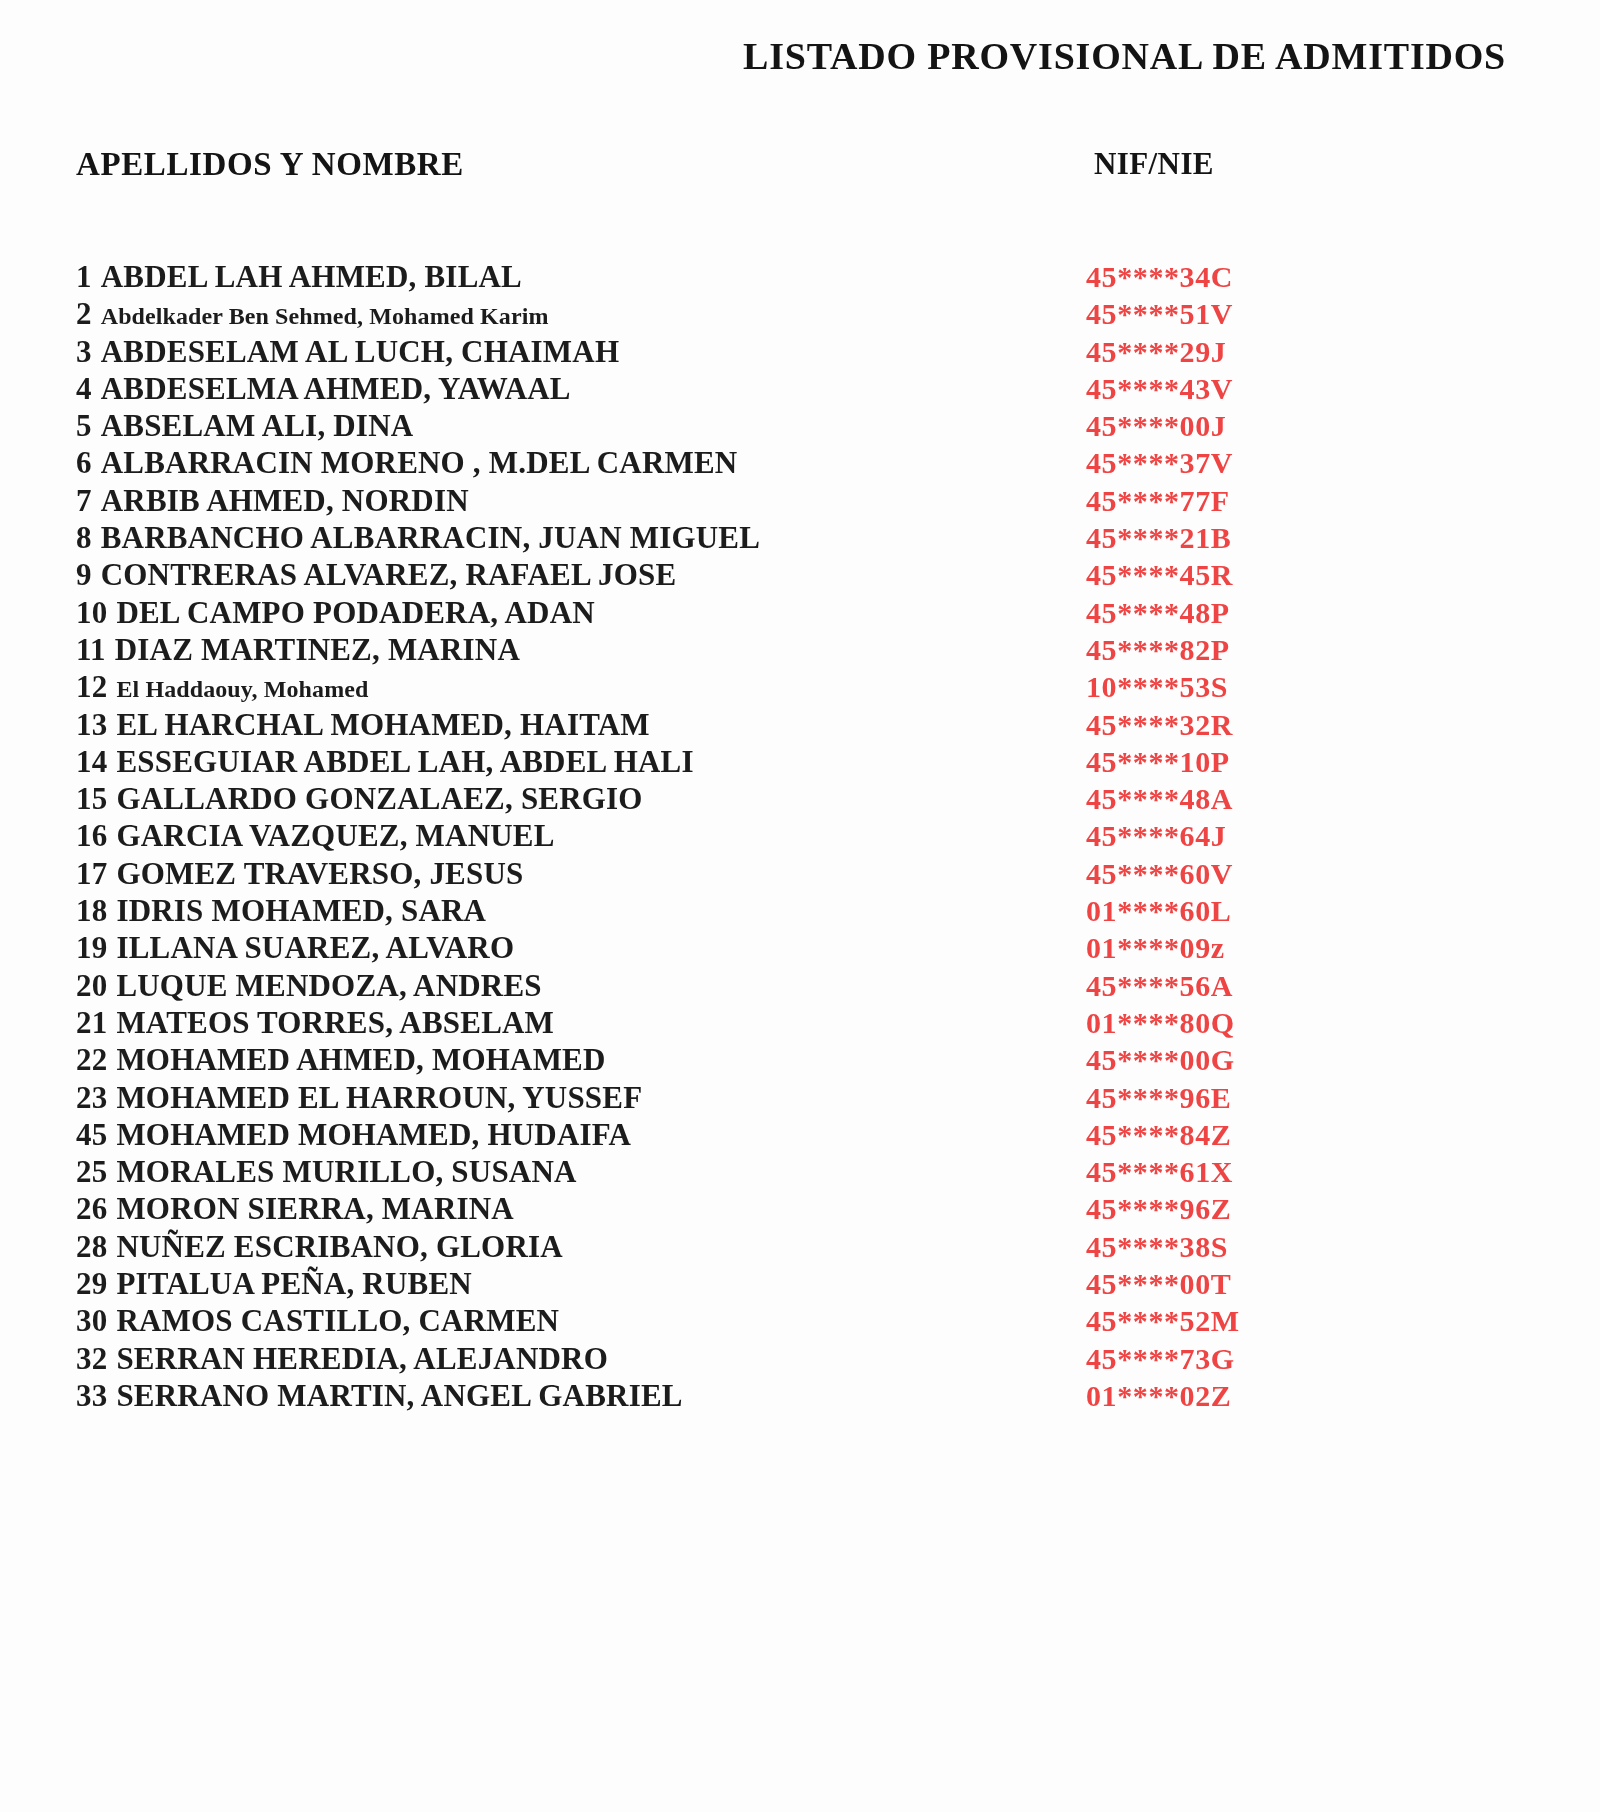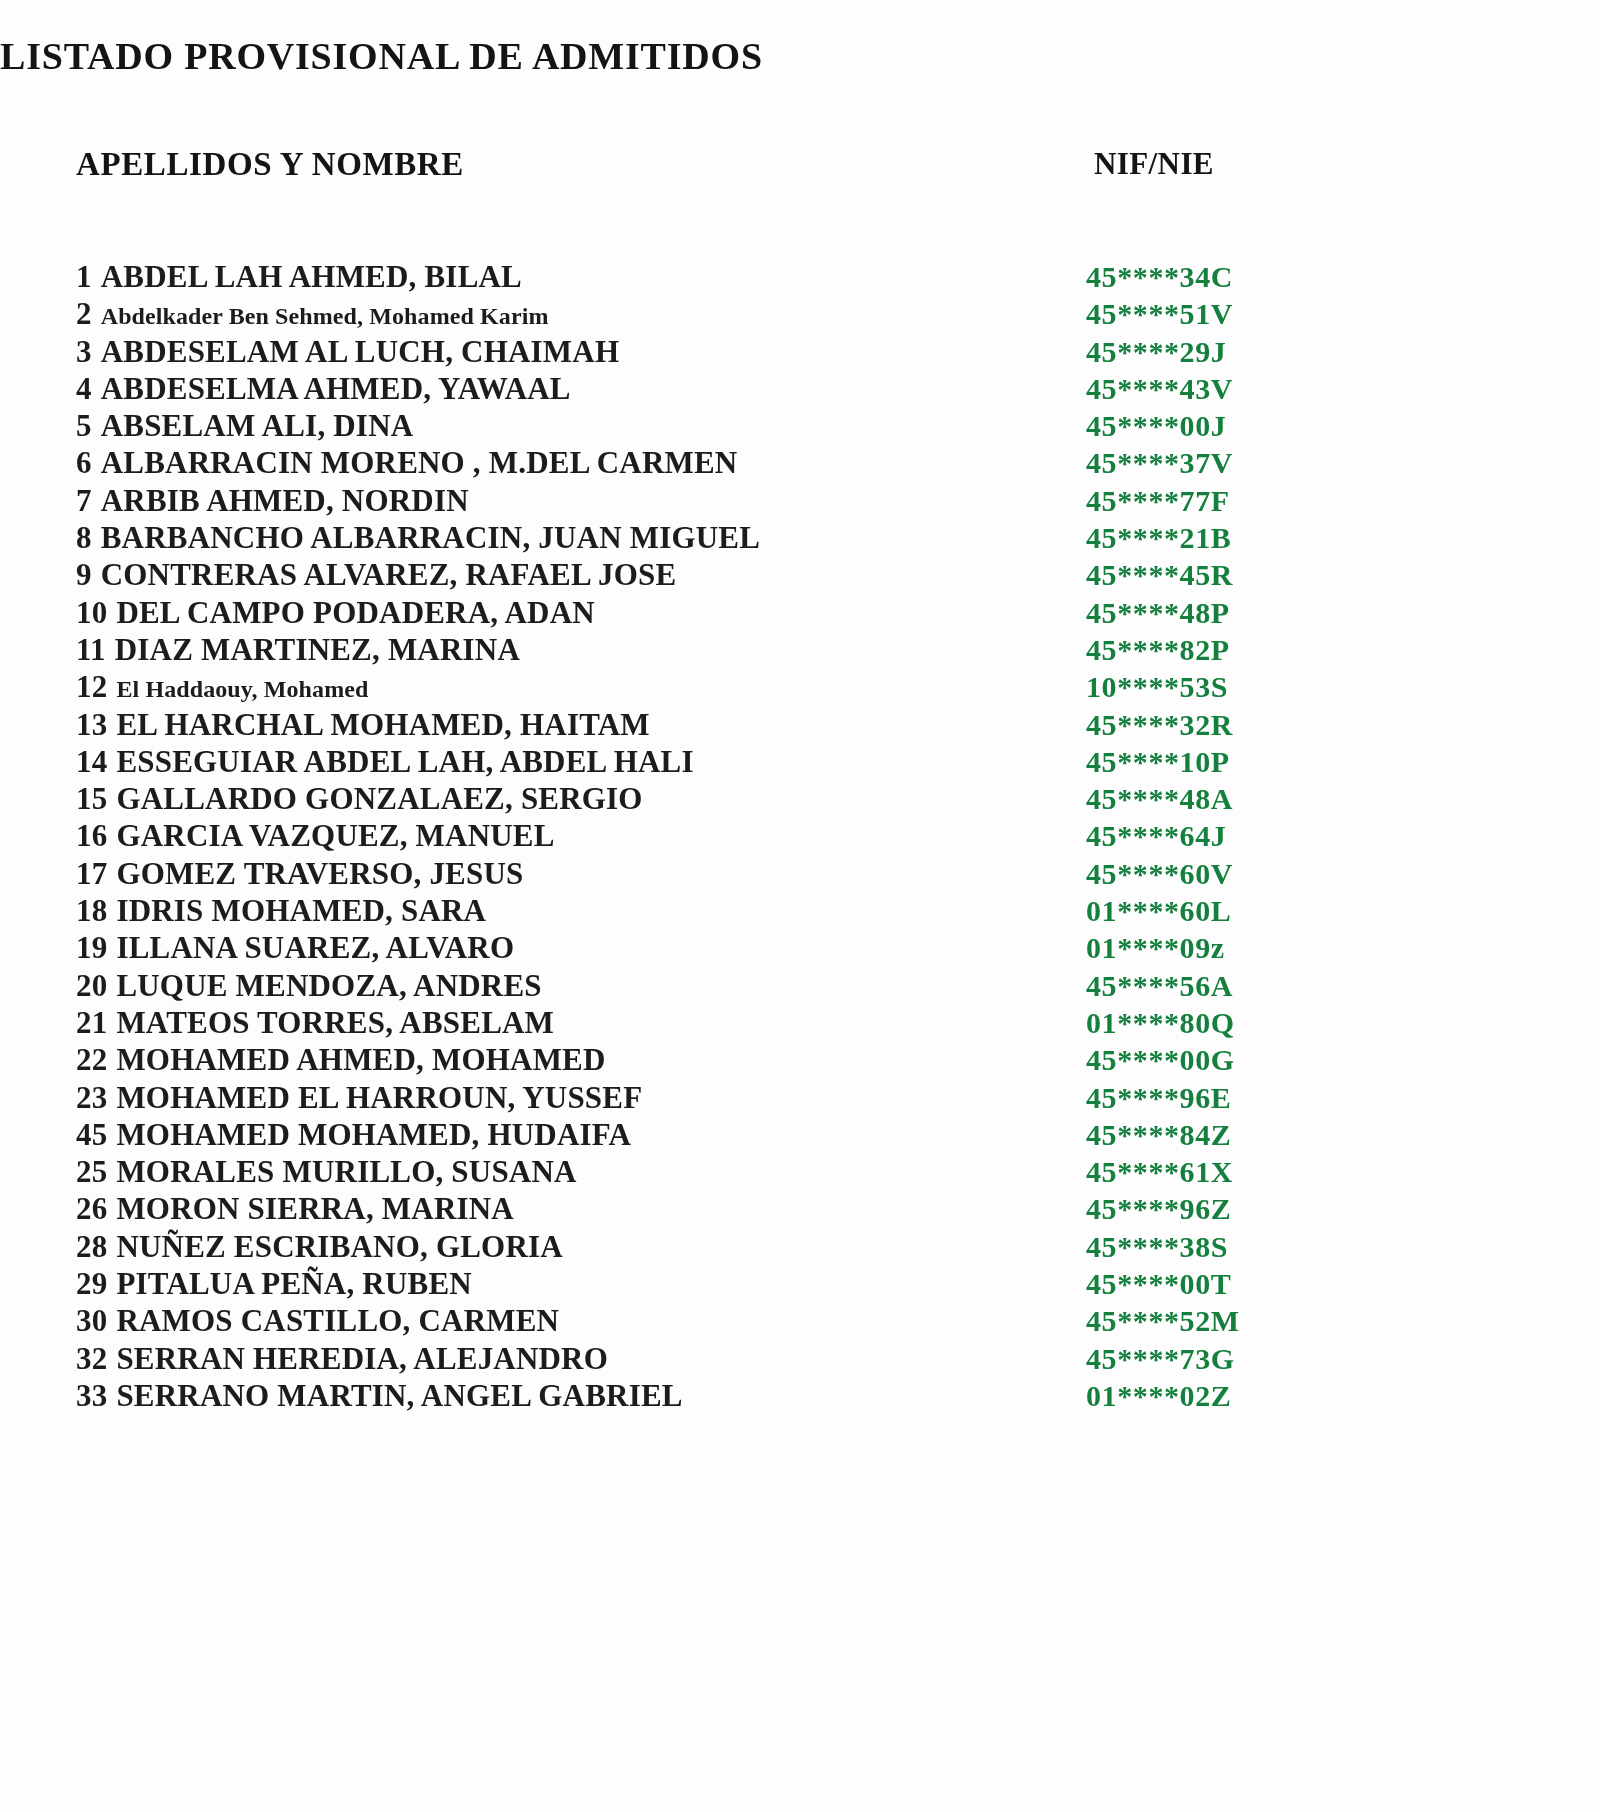--- a/index.html
+++ b/index.html
@@ -20,20 +20,21 @@
     width: 1600px;
     height: 1812px;
     background: #fdfdfd;
   }
   
   .doc-title {
     position: absolute;
     left: 0;
     top: 34px;
     width: 1506px;
+    text-align: right;
     font-size: 38px;
     font-weight: bold;
     letter-spacing: 0.8px;
     color: #141414;
     font-family: "Liberation Serif", "DejaVu Serif", serif;
     white-space: nowrap;
   }
   
   .col-headers {
     position: absolute;
@@ -97,21 +98,21 @@
     font-weight: bold;
     letter-spacing: 0.1px;
   }
   .row .nif {
     position: absolute;
     left: 1010px;
     top: 0;
     font-size: 30px;
     font-weight: bold;
     letter-spacing: 0.6px;
-    color: #15803d;
+    color: #ef4444;
     font-family: "Liberation Serif", "DejaVu Serif", serif;
   }
 </style>
 </head>
 <body>
 
 <div class="page">
 
   <div class="doc-title">LISTADO PROVISIONAL DE ADMITIDOS</div>
 

